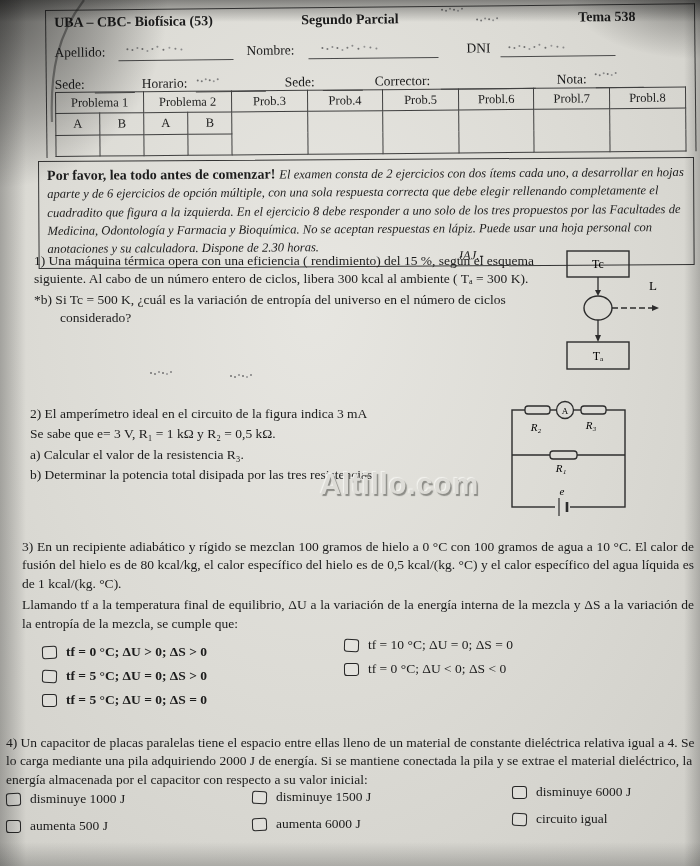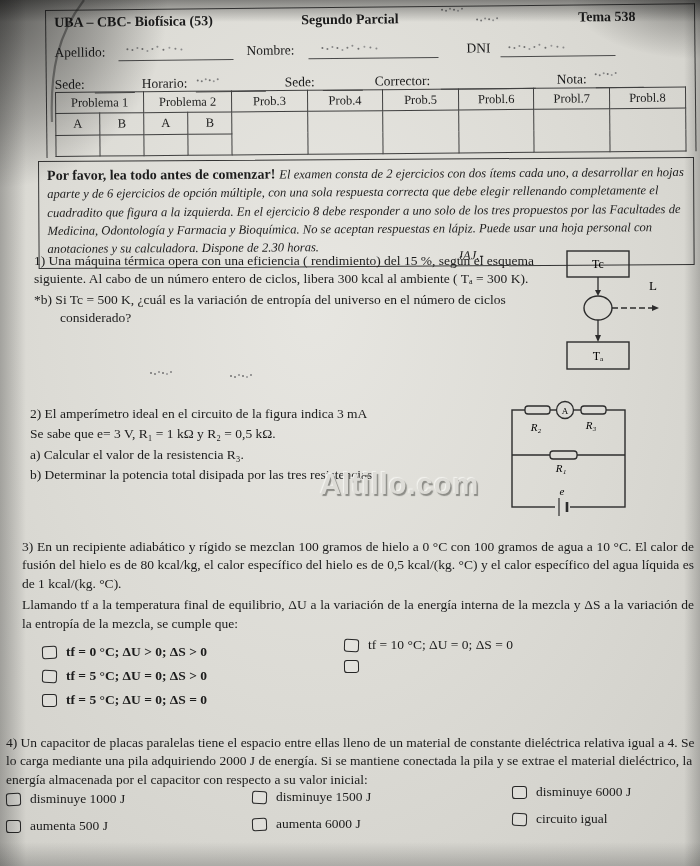--- a/index.html
+++ b/index.html
@@ -240,20 +240,21 @@
     </div>
   </div>
 
   <div class="q" style="left:344px;top:636px;">
     <div class="optrow">
       <span class="cbx r2"></span>
       <span>tf = 10 °C; ΔU = 0; ΔS = 0</span>
     </div>
     <div class="optrow">
       <span class="cbx r3"></span>
+      <span>tf = 0 °C; ΔU &lt; 0; ΔS &lt; 0</span>
     </div>
   </div>
 
   <div class="q" style="left:4px;top:732px;width:694px;">
     <p>4) Un capacitor de placas paralelas tiene el espacio entre ellas lleno de un material de constante dieléctrica relativa igual a 4. Se lo carga mediante una pila adquiriendo 2000 J de energía. Si se mantiene conectada la pila y se extrae el material dieléctrico, la energía almacenada por el capacitor con respecto a su valor inicial:</p>
   </div>
 
   <div class="q" style="left:6px;top:790px;">
     <div class="optrow" style="margin-bottom:9px;">
       <span class="cbx r1"></span>

